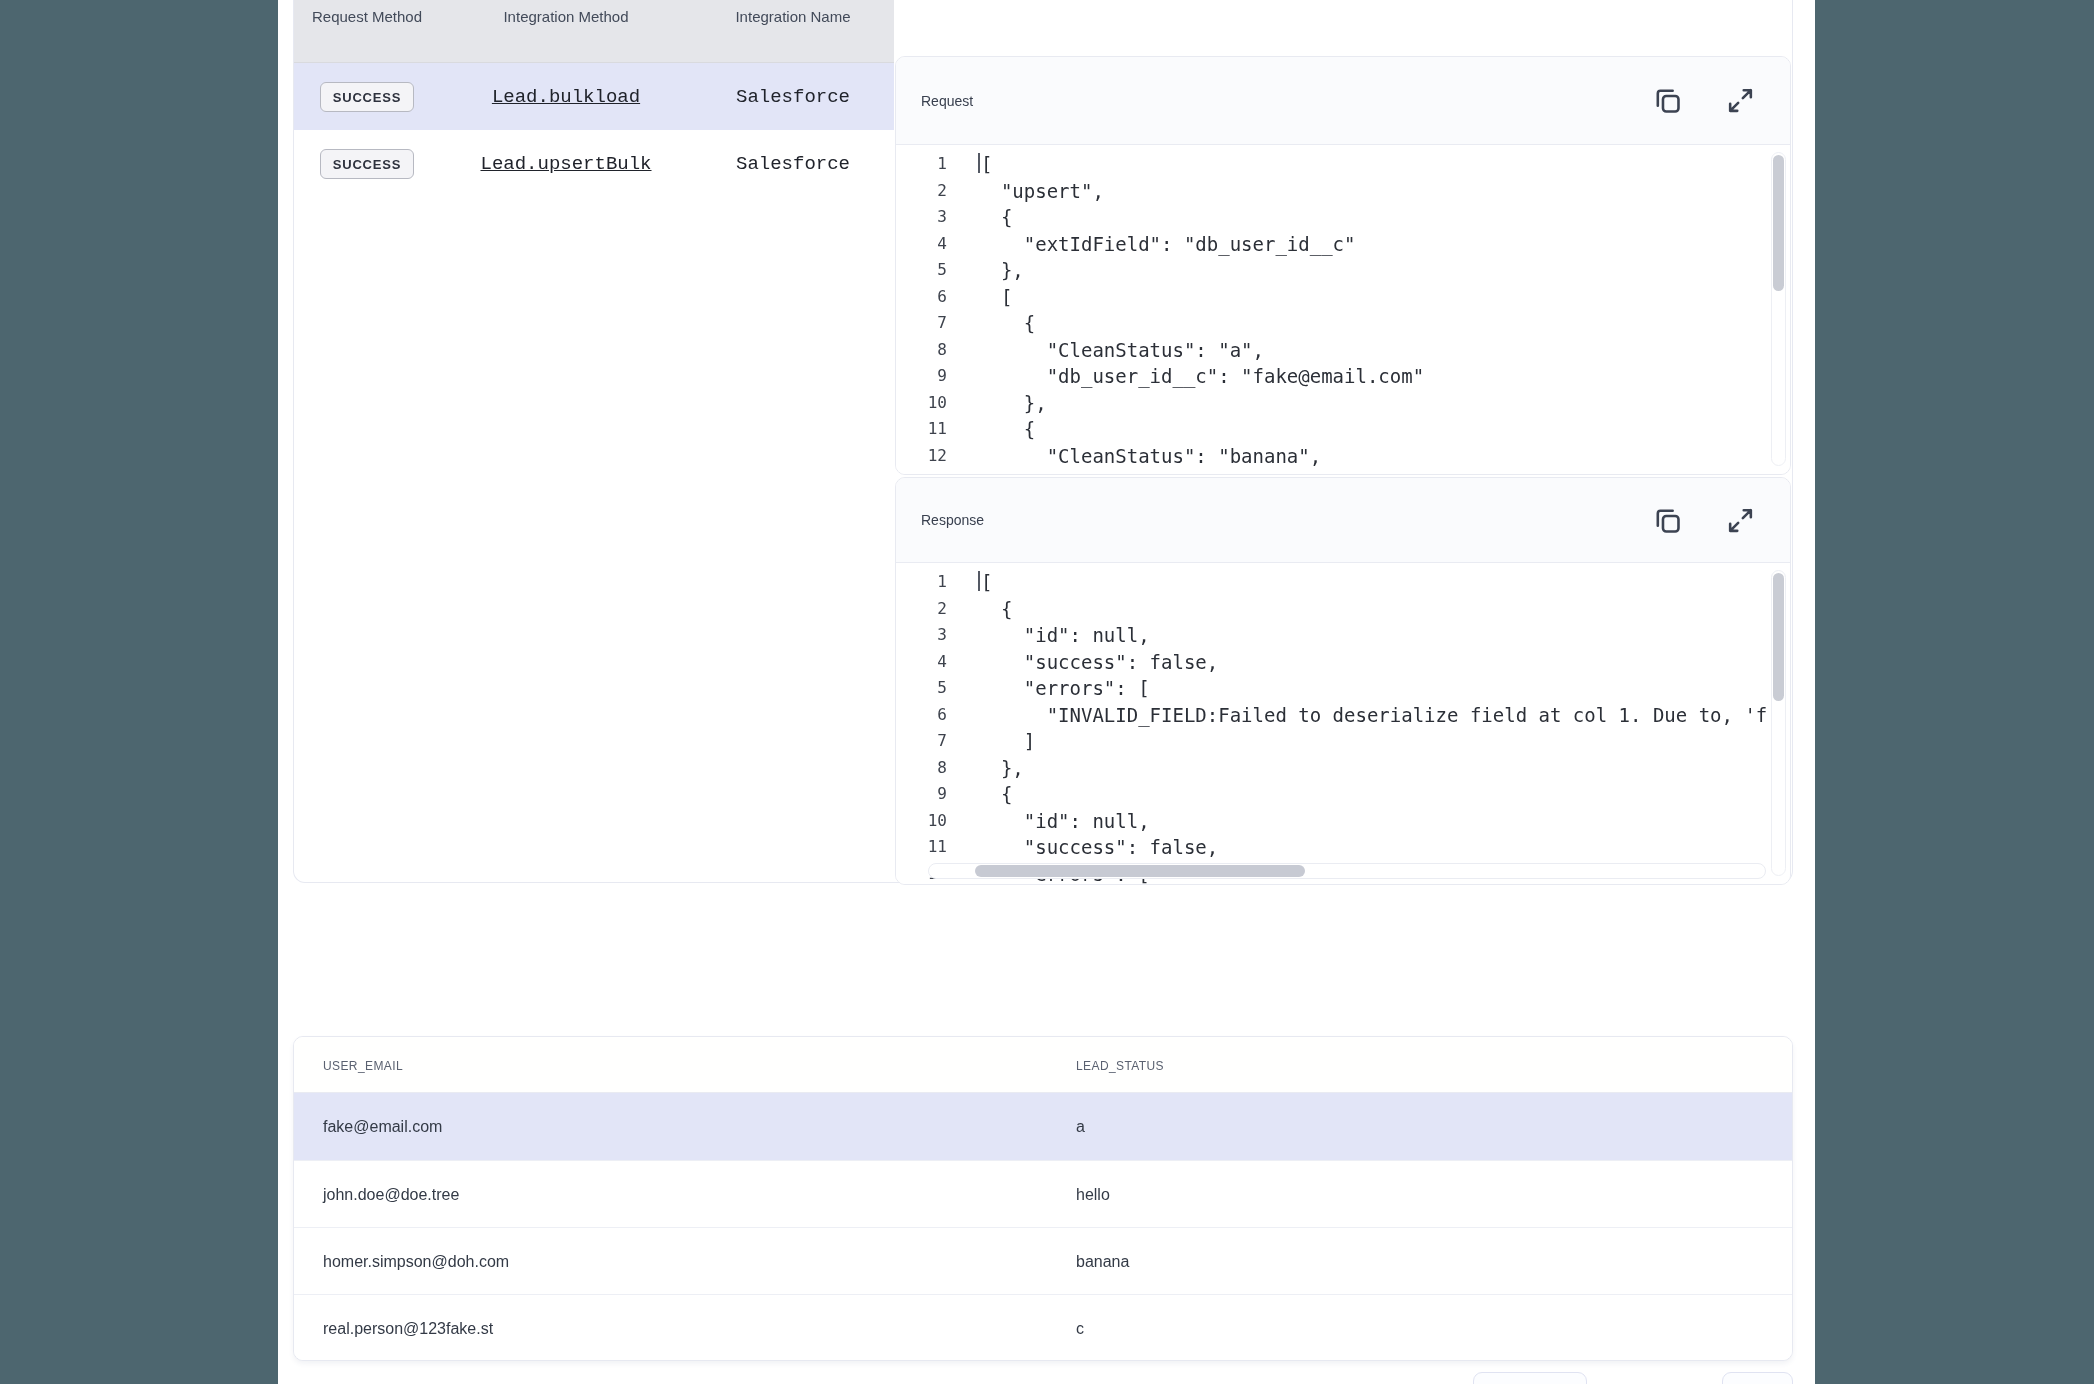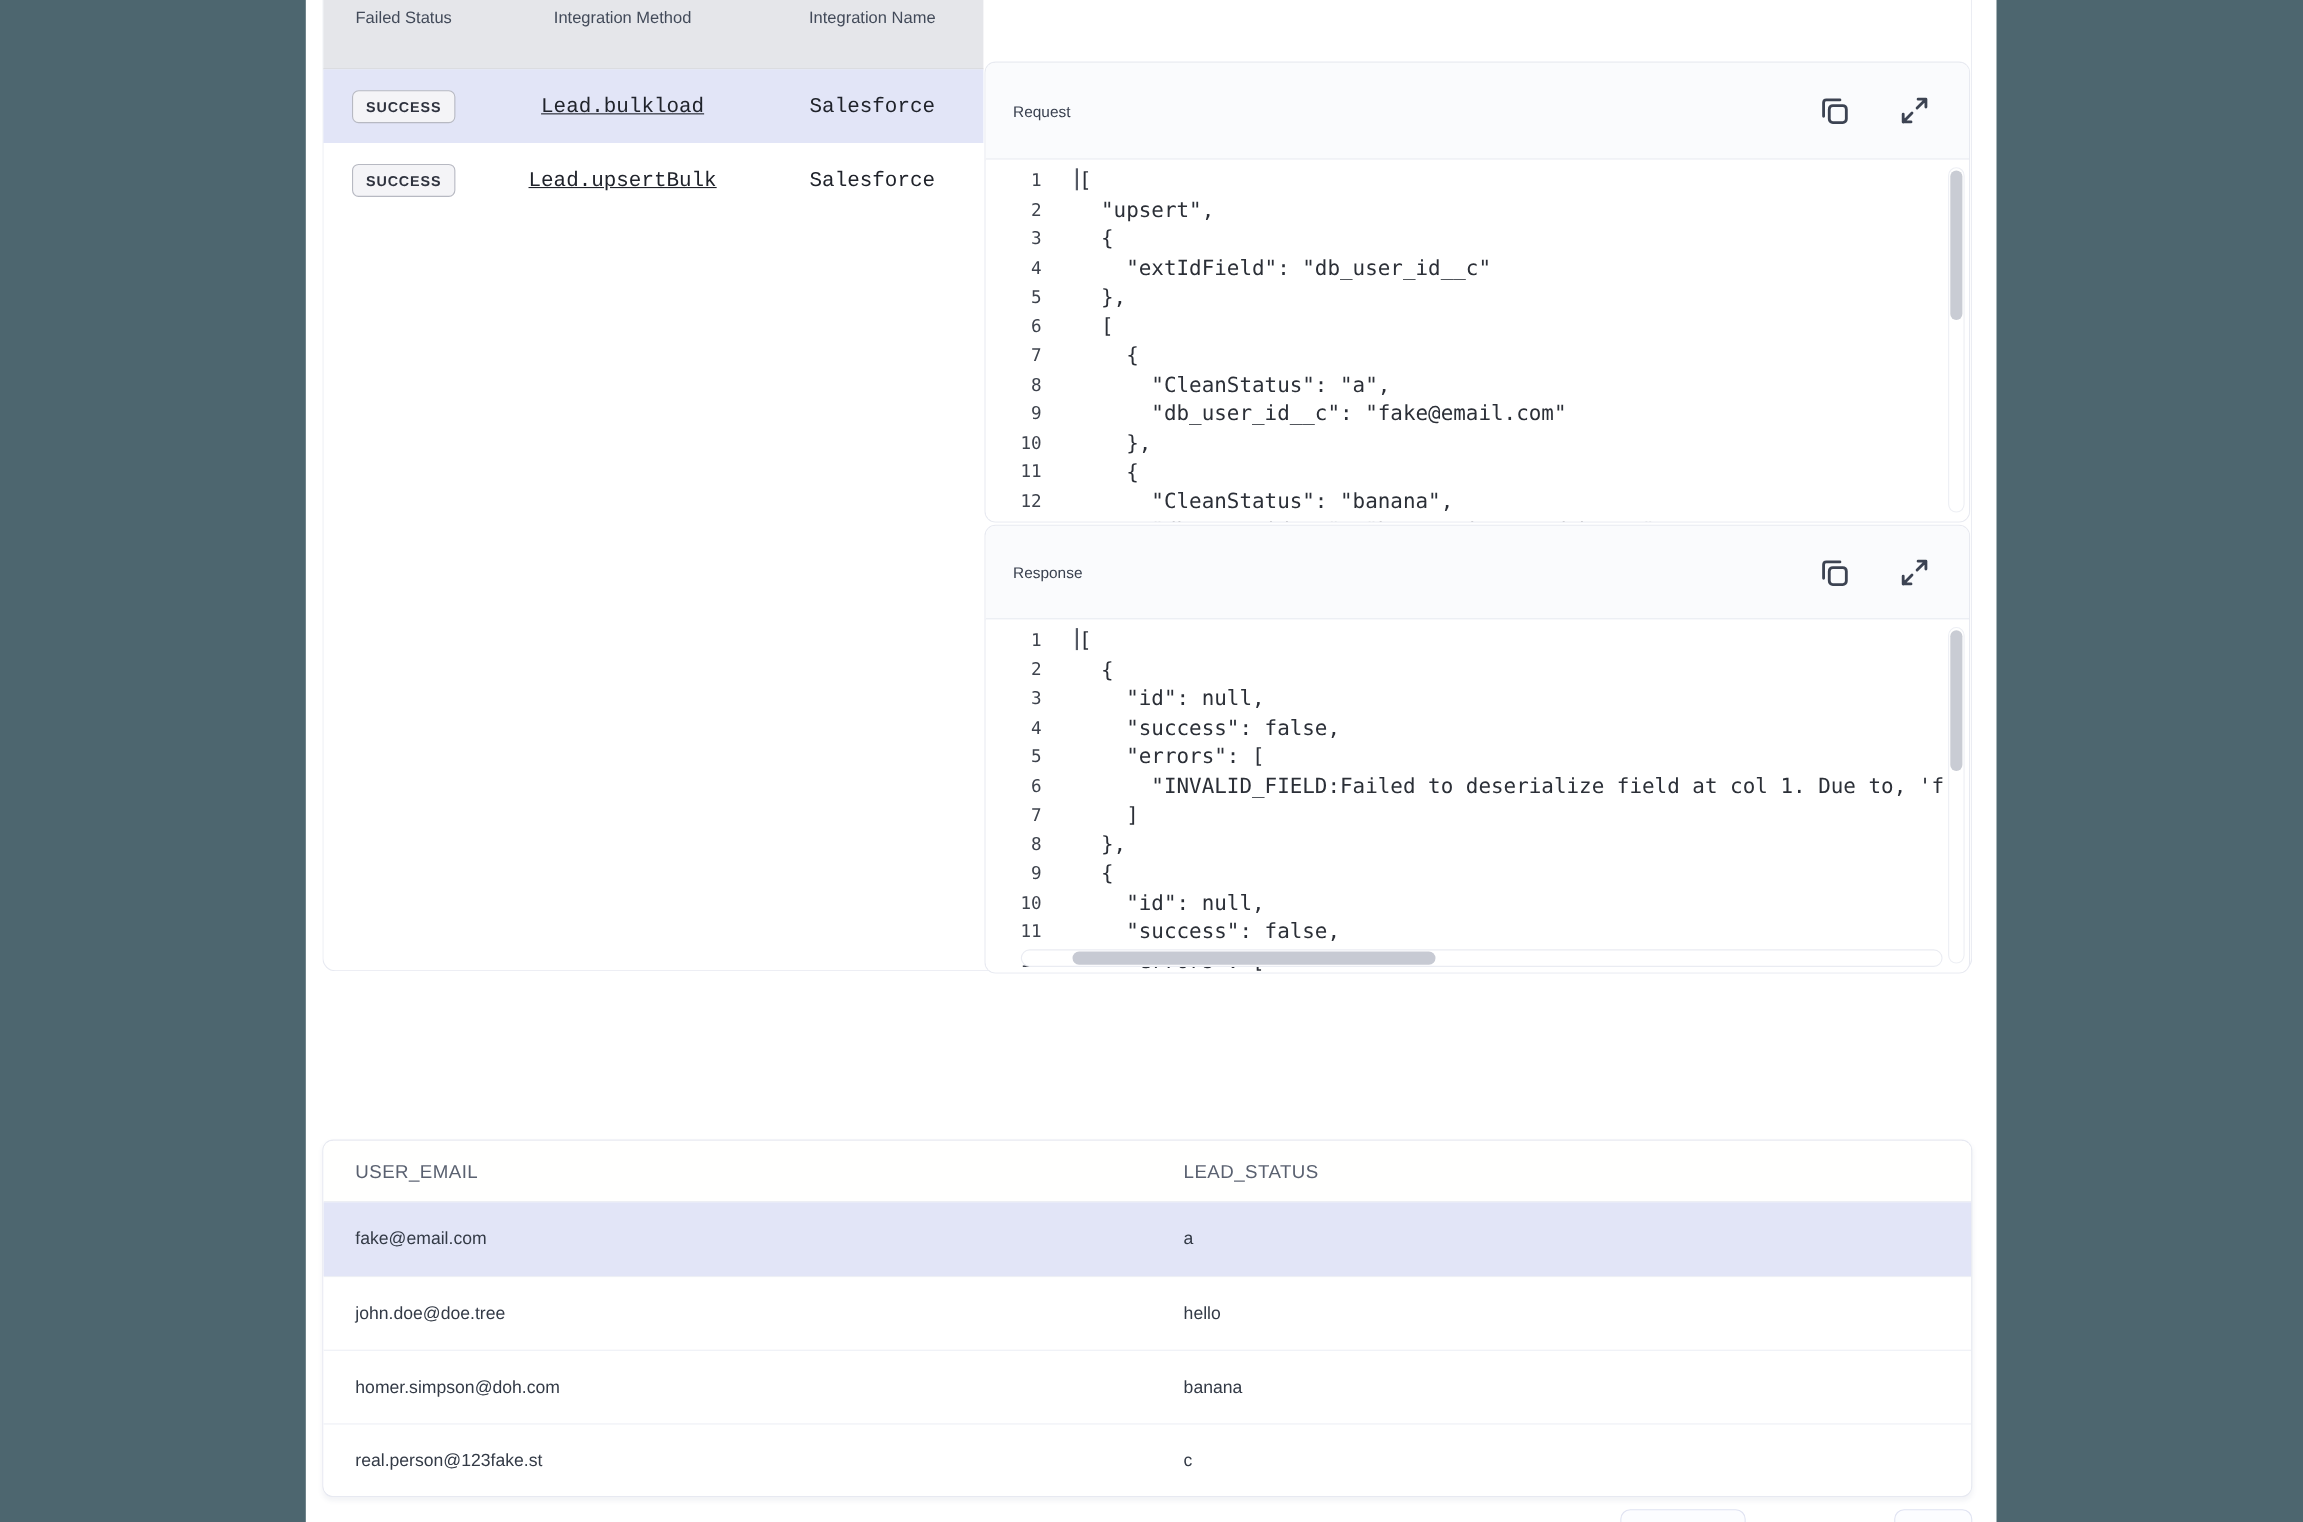--- a/index.html
+++ b/index.html
@@ -66,21 +66,21 @@
 
   
   .batch-head { position:absolute; left:15px; top:1008px; height:36px; display:flex; align-items:flex-start; gap:19px;margin-top:32px; }
   .batch-title { font-size:21.5px; font-weight:700; color:#262c39; }
   .added-badge { display:inline-block; padding:7px 13px 6px; border:1px solid #dfe3f9; border-radius:8px;
     background:#fcfcff; color:#6a75f7; font-size:12.5px; font-weight:700; letter-spacing:1.5px; }
   .batch-card { position:absolute; left:15px; top:1036px; width:1500px; height:325px;
     background:#fff; border:1px solid #e7e9f1; border-radius:10px; overflow:hidden;
     box-shadow:0 3px 5px rgba(70,80,130,0.07); }
   .batch-thead { position:absolute; left:0; top:0; right:0; height:56px; background:#fffffe; border-bottom:1px solid #e9ebf2; }
-  .batch-th { position:absolute; top:0; height:56px; line-height:58px; font-size:17px;
+  .batch-th { position:absolute; top:0; height:56px; line-height:58px; font-size:12px;
     letter-spacing:0.4px; color:#5a6170; }
   .batch-th.c0, .batch-td.c0 { left:29px; }
   .batch-th.c1, .batch-td.c1 { left:782px; }
   .batch-row { position:absolute; left:0; right:0; height:67px; border-top:1px solid #edeff5; cursor:pointer; background:#fff; }
   .batch-row.selected { background:#e2e5f7; }
   .batch-row:first-of-type { border-top:none; }
   .batch-td { position:absolute; top:0; height:67px; line-height:67px; font-size:16px; color:#333a46; }
 
   
   .foot-btn { position:absolute; top:1372px; height:40px; background:#fcfdff;
@@ -89,21 +89,21 @@
   .foot-btn.b2 { left:1444px; width:71px; }
 </style>
 </head>
 <body>
 
 <div class="modal">
 
   <div class="outer-card">
 
     <div class="req-thead">
-      <div class="req-th c0">Failed Status</div>
+      <div class="req-th c0">Request Method</div>
       <div class="req-th c1">Integration Method</div>
       <div class="req-th c2">Integration Name</div>
     </div>
     <div id="requests-body">
         <div class="req-row selected" style="top: 63px;">
           <div class="req-cell c0">
             <span class="status-badge">SUCCESS</span>
           </div>
           <div class="req-cell c1 mono-cell">Lead.bulkload</div>
           <div class="req-cell c2 mono-cell">Salesforce</div>

